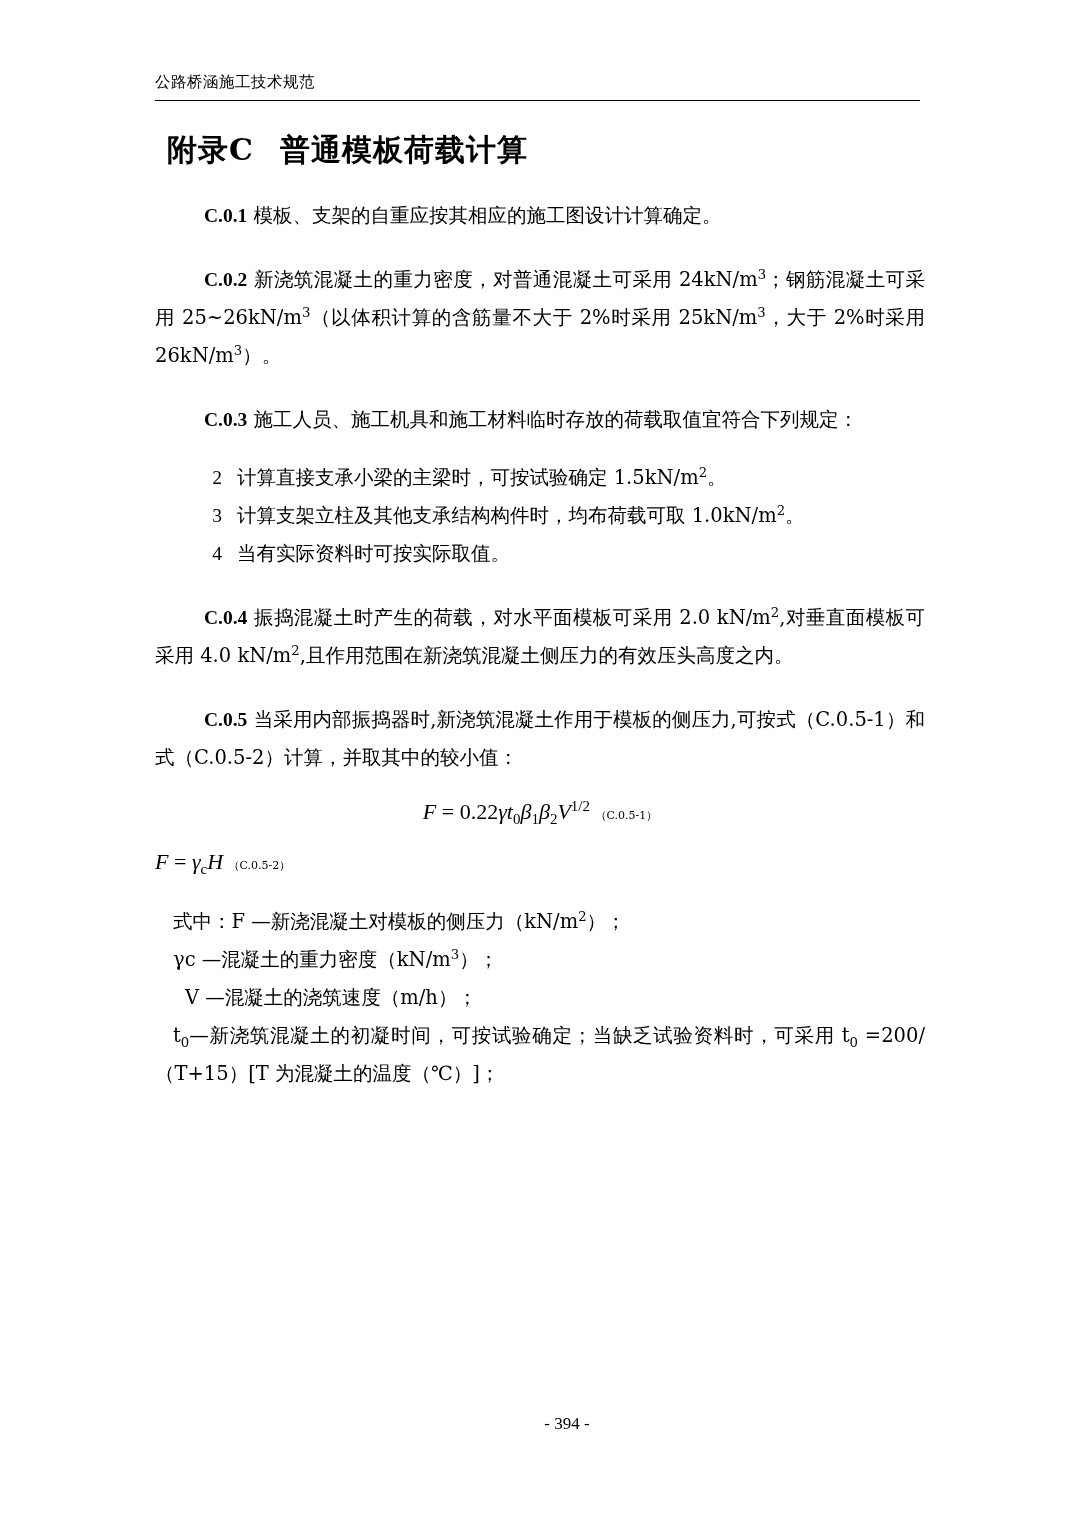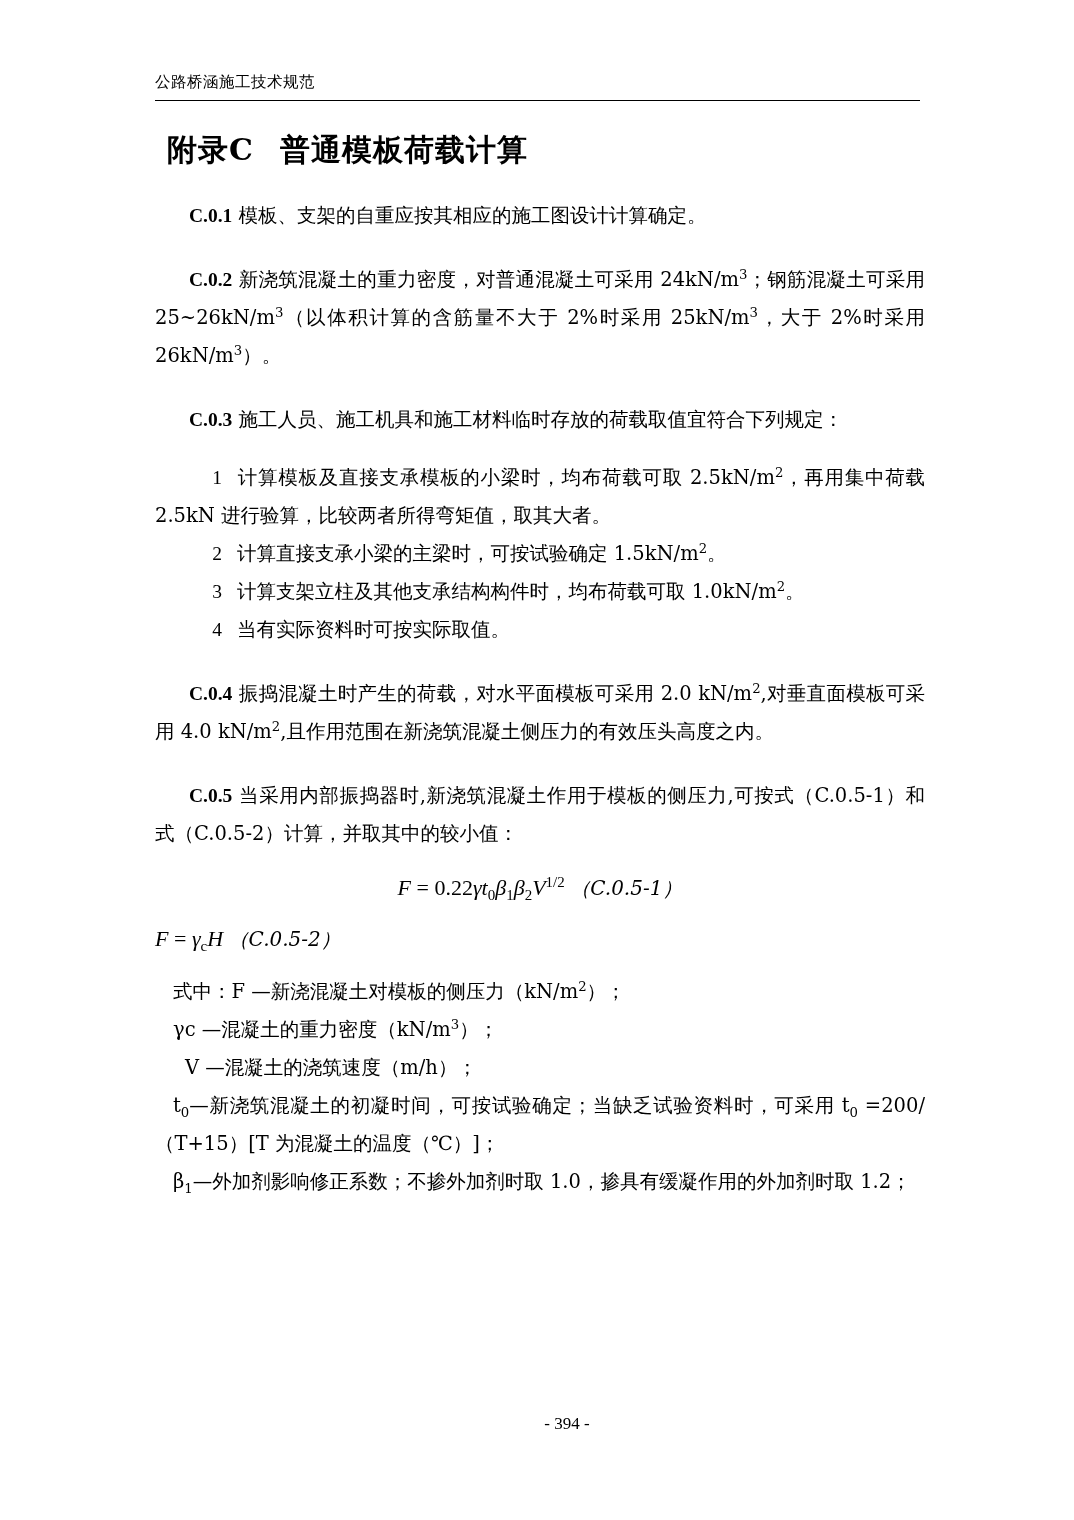--- a/index.html
+++ b/index.html
@@ -64,20 +64,21 @@
     text-justify: inter-ideograph;
     font-family: "DejaVu Serif", "Liberation Serif", serif;
   }
   .para .indent {
     display: inline-block;
     width: 34px;
   }
   .clause-num {
     font-weight: bold;
     font-family: "Liberation Serif", serif;
+    margin-left: 15px;
   }
   .subitem {
     font-size: 19.5px;
     line-height: 1.95;
     margin-top: 0px;
     text-align: justify;
     font-family: "DejaVu Serif", "Liberation Serif", serif;
   }
   .subitem .num {
     display: inline-block;
@@ -102,26 +103,25 @@
   .formula-center .ital {
     font-style: italic;
   }
   .formula-left {
     margin-top: 24px;
     font-size: 22px;
     font-family: "Liberation Serif", serif;
   }
   .formula-left .ital { font-style: italic; }
   .eqtag {
-    font-size: 20px;
-    font-family: "DejaVu Serif", "Liberation Serif", serif;
-    font-style: italic;
+    font-size: 11px;
+    font-family: "DejaVu Serif", "Liberation Serif", serif;
   }
   .deflist {
-    margin-top: 20px;
+    margin-top: 28px;
   }
   .defline {
     font-size: 19.5px;
     line-height: 1.95;
     text-align: justify;
     font-family: "DejaVu Serif", "Liberation Serif", serif;
   }
   .defline .sp {
     display: inline-block;
     width: 18px;
@@ -166,23 +166,20 @@
       <span class="indent"></span><span class="clause-num">C.0.2</span>
       <span>新浇筑混凝土的重力密度，对普通混凝土可采用 24kN/m</span><sup>3</sup><span>；钢筋混凝土可采用 25~26kN/m</span><sup>3</sup><span>（以体积计算的含筋量不大于 2%时采用 25kN/m</span><sup>3</sup><span>，大于 2%时采用 26kN/m</span><sup>3</sup><span>）。</span>
     </p>
 
     <p class="para">
       <span class="indent"></span><span class="clause-num">C.0.3</span>
       <span>施工人员、施工机具和施工材料临时存放的荷载取值宜符合下列规定：</span>
     </p>
 
     <div class="subitem">
-      <span class="lead"></span><span class="num">1</span><span>计算模板及直接支承模板的小梁时，均布荷载可取 2.5kN/m</span><sup>2</sup><span>，再用集中荷载 2.5kN 进行验算，比较两者所得弯矩值，取其大者。</span>
-    </div>
-    <div class="subitem">
       <span class="lead"></span><span class="num">2</span><span>计算直接支承小梁的主梁时，可按试验确定 1.5kN/m</span><sup>2</sup><span>。</span>
     </div>
     <div class="subitem">
       <span class="lead"></span><span class="num">3</span><span>计算支架立柱及其他支承结构构件时，均布荷载可取 1.0kN/m</span><sup>2</sup><span>。</span>
     </div>
     <div class="subitem">
       <span class="lead"></span><span class="num">4</span><span>当有实际资料时可按实际取值。</span>
     </div>
 
     <p class="para">
@@ -215,23 +212,20 @@
       </div>
       <div class="defline">
         <span class="sp"></span><span>γc —混凝土的重力密度（kN/m</span><sup>3</sup><span>）；</span>
       </div>
       <div class="defline">
         <span class="sp2"></span><span>V —混凝土的浇筑速度（m/h）；</span>
       </div>
       <div class="defline">
         <span class="sp"></span><span>t</span><sub>0</sub><span>—新浇筑混凝土的初凝时间，可按试验确定；当缺乏试验资料时，可采用 t</span><sub>0</sub><span> =200/（T+15）[T 为混凝土的温度（℃）]；</span>
       </div>
-      <div class="defline">
-        <span class="sp"></span><span>β</span><sub>1</sub><span>—外加剂影响修正系数；不掺外加剂时取 1.0，掺具有缓凝作用的外加剂时取 1.2；</span>
-      </div>
     </div>
 
   </div>
 
   <div class="footer">
     <span>- 394 -</span>
   </div>
 
 </div>
 

